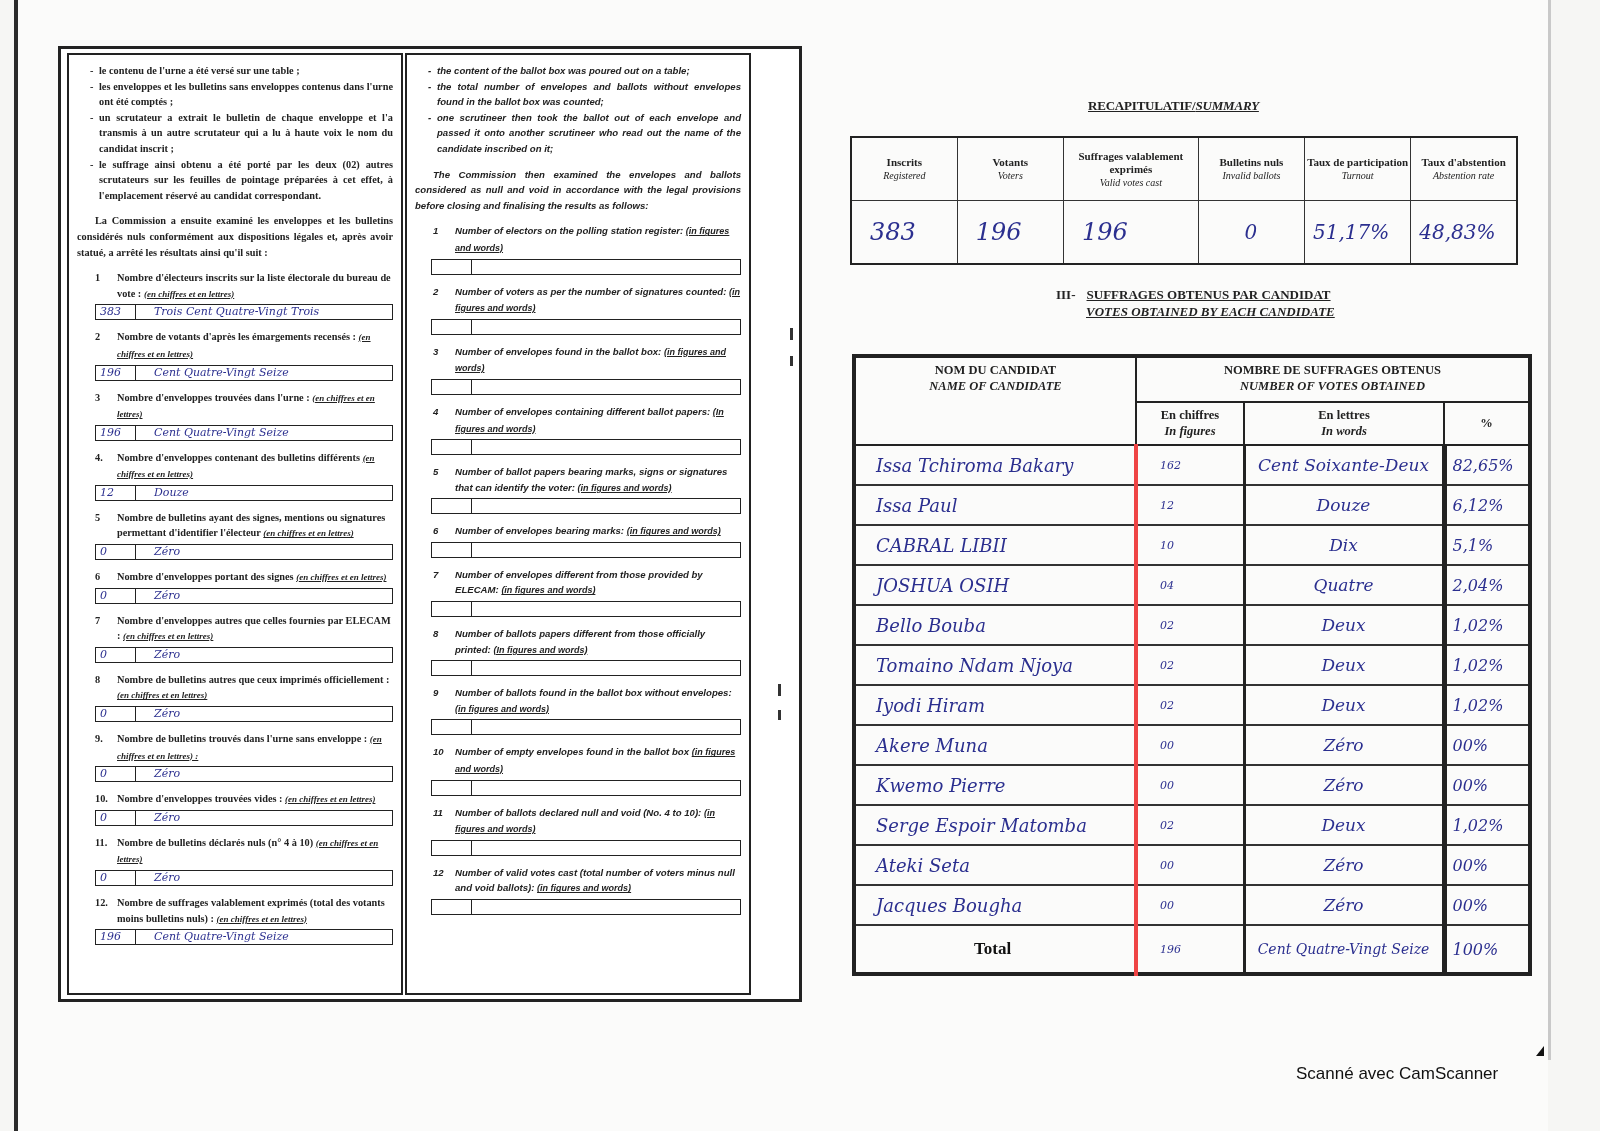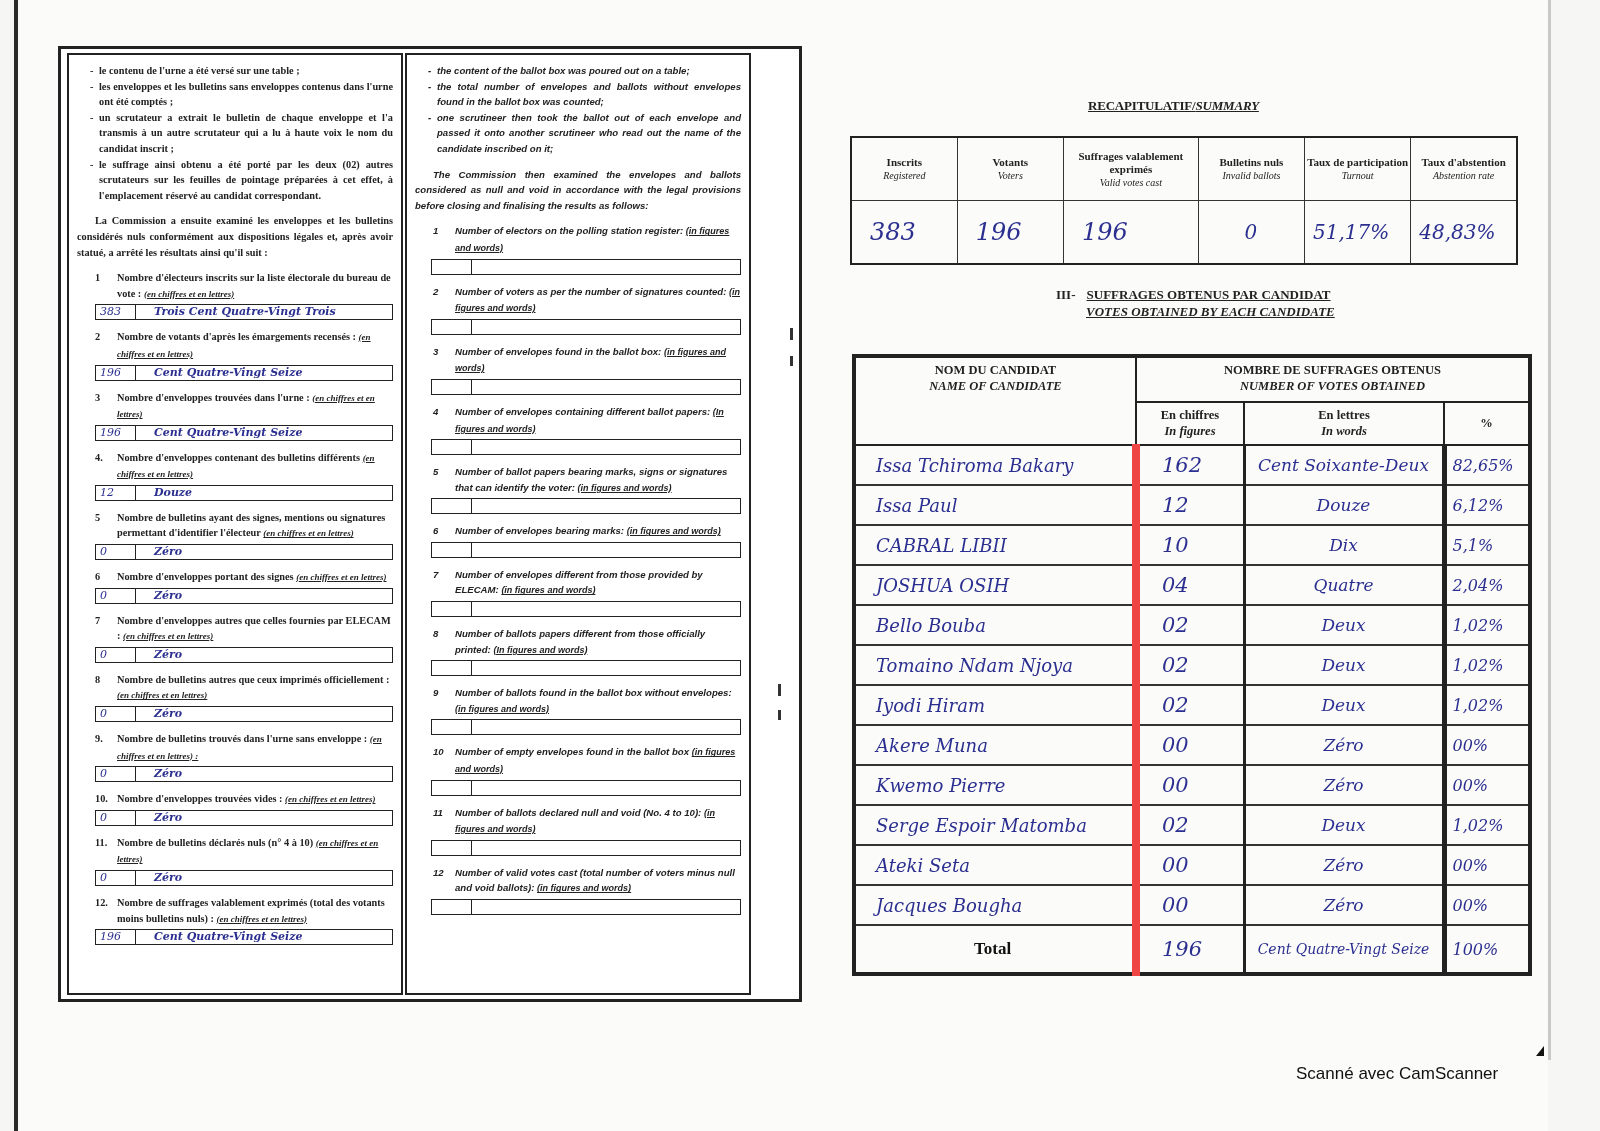--- a/index.html
+++ b/index.html
@@ -35,21 +35,21 @@
   .q-num { width: 22px; flex: none; }
   .q-text { flex: 1; }
   .q-note { font-style: italic; font-weight: bold; font-size: 9px; text-decoration: underline; }
   .answer-box {
     margin: 2px 0 0 18px; height: 14px; border: 1.5px solid #222; display: flex;
     font-family: "DejaVu Serif", serif; font-style: italic; font-weight: normal;
     color: #2b2f8f; font-size: 11px; line-height: 14px;
   }
   .col-en .answer-box { margin-left: 16px; }
   .ab-fig { width: 40px; border-right: 1.5px solid #222; padding-left: 4px; box-sizing: border-box; overflow: hidden; white-space: nowrap; }
-  .ab-words { flex: 1; padding-left: 18px; overflow: hidden; white-space: nowrap; font-weight: bold; }
+  .ab-words { flex: 1; padding-left: 18px; overflow: hidden; white-space: nowrap; }
 
   
   .summary-title {
     position: absolute; left: 1088px; top: 98px; font-family: "Liberation Serif", serif;
     font-weight: bold; font-size: 13px; text-decoration: underline; color: #222; letter-spacing: -0.2px;
   }
   .summary-title i { font-style: italic; }
   table { border-collapse: collapse; margin-top: 8px; }
   .summary-table {
     position: absolute; left: 850px; top: 128px; width: 668px; height: 128px;
@@ -80,21 +80,21 @@
     font-size: 12.5px; line-height: 16px; color: #222; vertical-align: top; padding-top: 4px;
   }
   .cand-table th .en { display: block; font-style: italic; }
   .cand-table th.sub { vertical-align: middle; padding-top: 0; height: 40px; }
   .cand-table td {
     border-top: 2px solid #333; border-bottom: 2px solid #333; height: 32px; padding: 3px 6px;
     font-family: "DejaVu Serif", serif; font-style: italic; color: #2b2f8f; font-size: 18px;
     white-space: nowrap; overflow: hidden;
   }
   .cand-table td.c-name { padding-left: 20px; }
-  .cand-table td.c-fig { border-left: 8px solid #ef4444; border-right: 2px solid #333; padding-left: 22px; font-size: 21px; }
+  .cand-table td.c-fig { border-left: 4px solid #ef4444; border-right: 2px solid #333; padding-left: 22px; font-size: 11px; }
   .cand-table td.c-words { border-left: 3px solid #222; border-right: 5px solid #222; text-align: center; font-size: 17px; }
   .cand-table td.c-pct { font-size: 16px; padding-left: 6px; }
   .cand-table tr.total-row td { height: 40px; }
   .cand-table td.total-label { font-family: "Liberation Serif", serif; font-style: normal; font-weight: bold; color: #111; font-size: 17px; padding-left: 118px; }
 
   .watermark {
     position: absolute; left: 1296px; top: 1064px; font-family: "Liberation Sans", sans-serif;
     font-size: 17px; color: #111;
   }
   .corner-mark { position: absolute; left: 1536px; top: 1046px; width: 0; height: 0;

